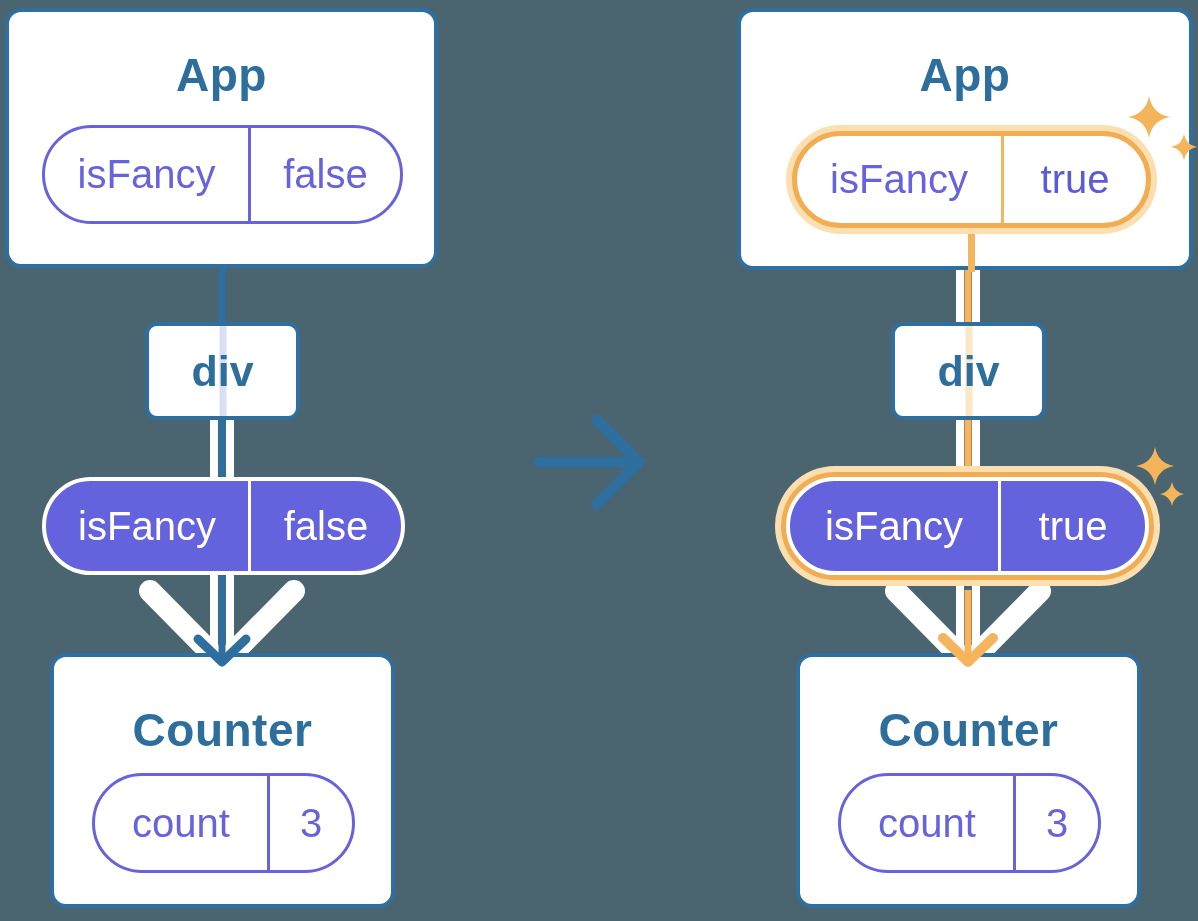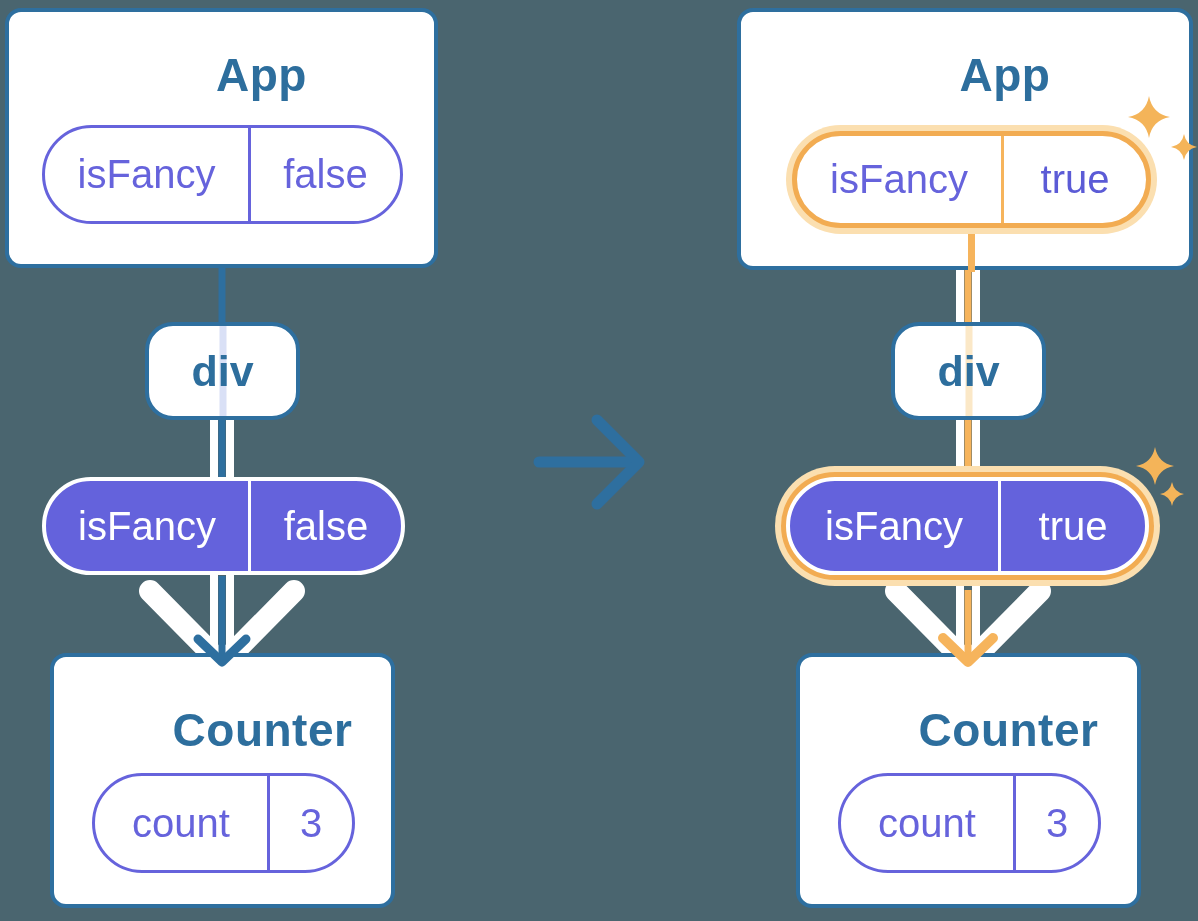--- a/index.html
+++ b/index.html
@@ -17,37 +17,37 @@
   }
   *{margin:0;padding:0;box-sizing:border-box;}
   html,body{width:1198px;height:921px;overflow:hidden;}
   body{background:var(--bg);font-family:"Liberation Sans","DejaVu Sans",sans-serif;position:relative;}
   #stage{position:absolute;inset:0;width:1198px;height:921px;}
   svg.layer{position:absolute;left:0;top:0;pointer-events:none;}
   #under{z-index:0;}
   #over{z-index:2;}
   .card{position:absolute;background:#fff;border:4px solid var(--blue);border-radius:16px;z-index:1;}
   .card-title{position:absolute;left:0;width:100%;text-align:center;color:var(--blue-text);
-    font-size:46px;font-weight:600;letter-spacing:.5px;margin-left:40px;}
+    font-size:46px;font-weight:600;letter-spacing:.5px;}
   .pill{position:absolute;border-radius:60px;z-index:1;}
   .pill .cell{position:absolute;top:0;height:100%;display:flex;align-items:center;justify-content:center;
     font-size:40px;white-space:nowrap;}
   .pill .divider{position:absolute;top:0;height:100%;}
   .pill-outline{background:#fff;border:3px solid var(--purple);color:var(--purple);}
   .pill-outline .divider{width:3px;background:var(--purple);}
   .pill-state{background:var(--purple-fill);border:4px solid #fff;color:#fff;}
   .pill-state .divider{width:3px;background:#fff;}
   .pill-fancy{background:#fff;border:5px solid var(--orange-ring);color:var(--purple);
     box-shadow:0 0 0 6px var(--glow);}
   .pill-fancy .divider{width:2.5px;background:var(--orange);}
   .pill-state-fancy{background:var(--purple-fill);border:4px solid #fff;color:#fff;
     box-shadow:0 0 0 5px var(--orange-ring),0 0 0 11px var(--glow);}
   .pill-state-fancy .divider{width:3px;background:#fff;}
   .bold{font-weight:400;}
-  .divbox{position:absolute;background:#fff;border:4px solid var(--blue);border-radius:28px;
+  .divbox{position:absolute;background:#fff;border:4px solid var(--blue);border-radius:12px;
     display:flex;align-items:center;justify-content:center;color:var(--blue-text);
     font-size:43px;font-weight:600;z-index:1;}
   .divbox .through-line{position:absolute;top:0;bottom:0;left:50%;transform:translateX(-50%);width:7px;}
   .divbox span{position:relative;z-index:1;}
   .card .through-line-v{position:absolute;width:7px;}
 </style>
 </head>
 <body>
 
 <div id="stage">

